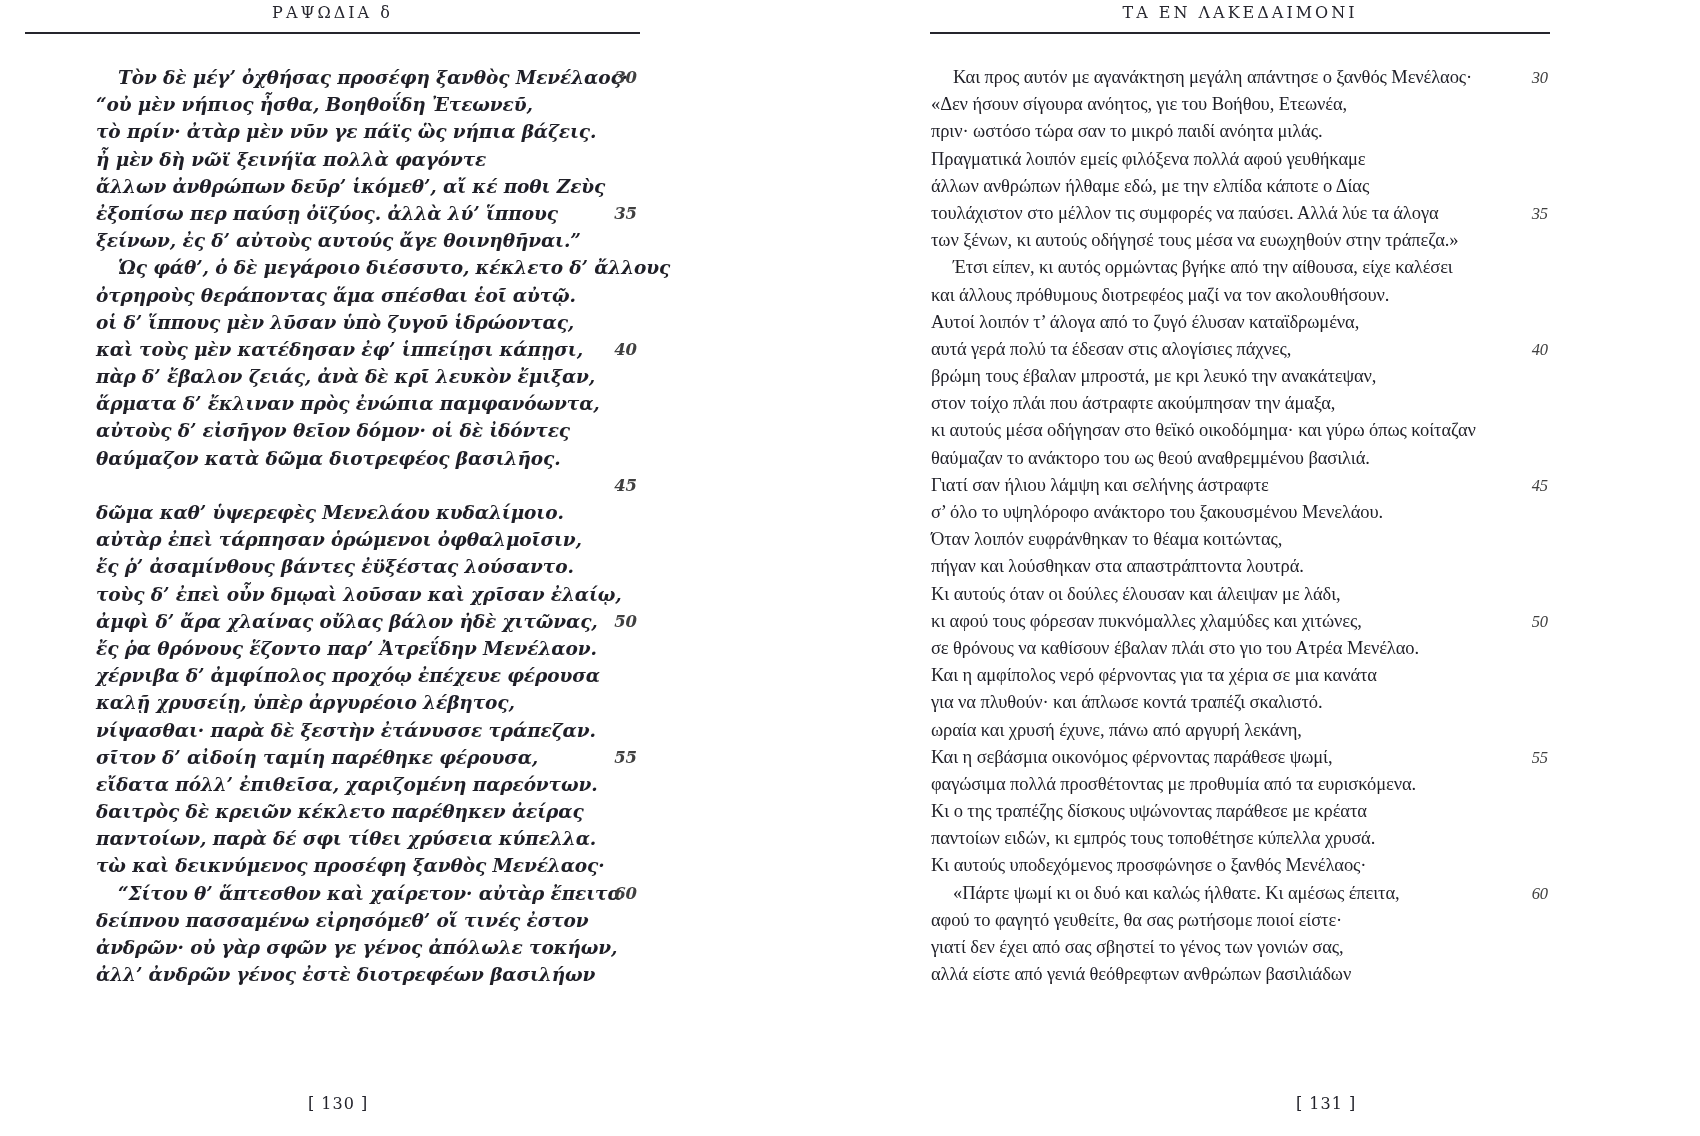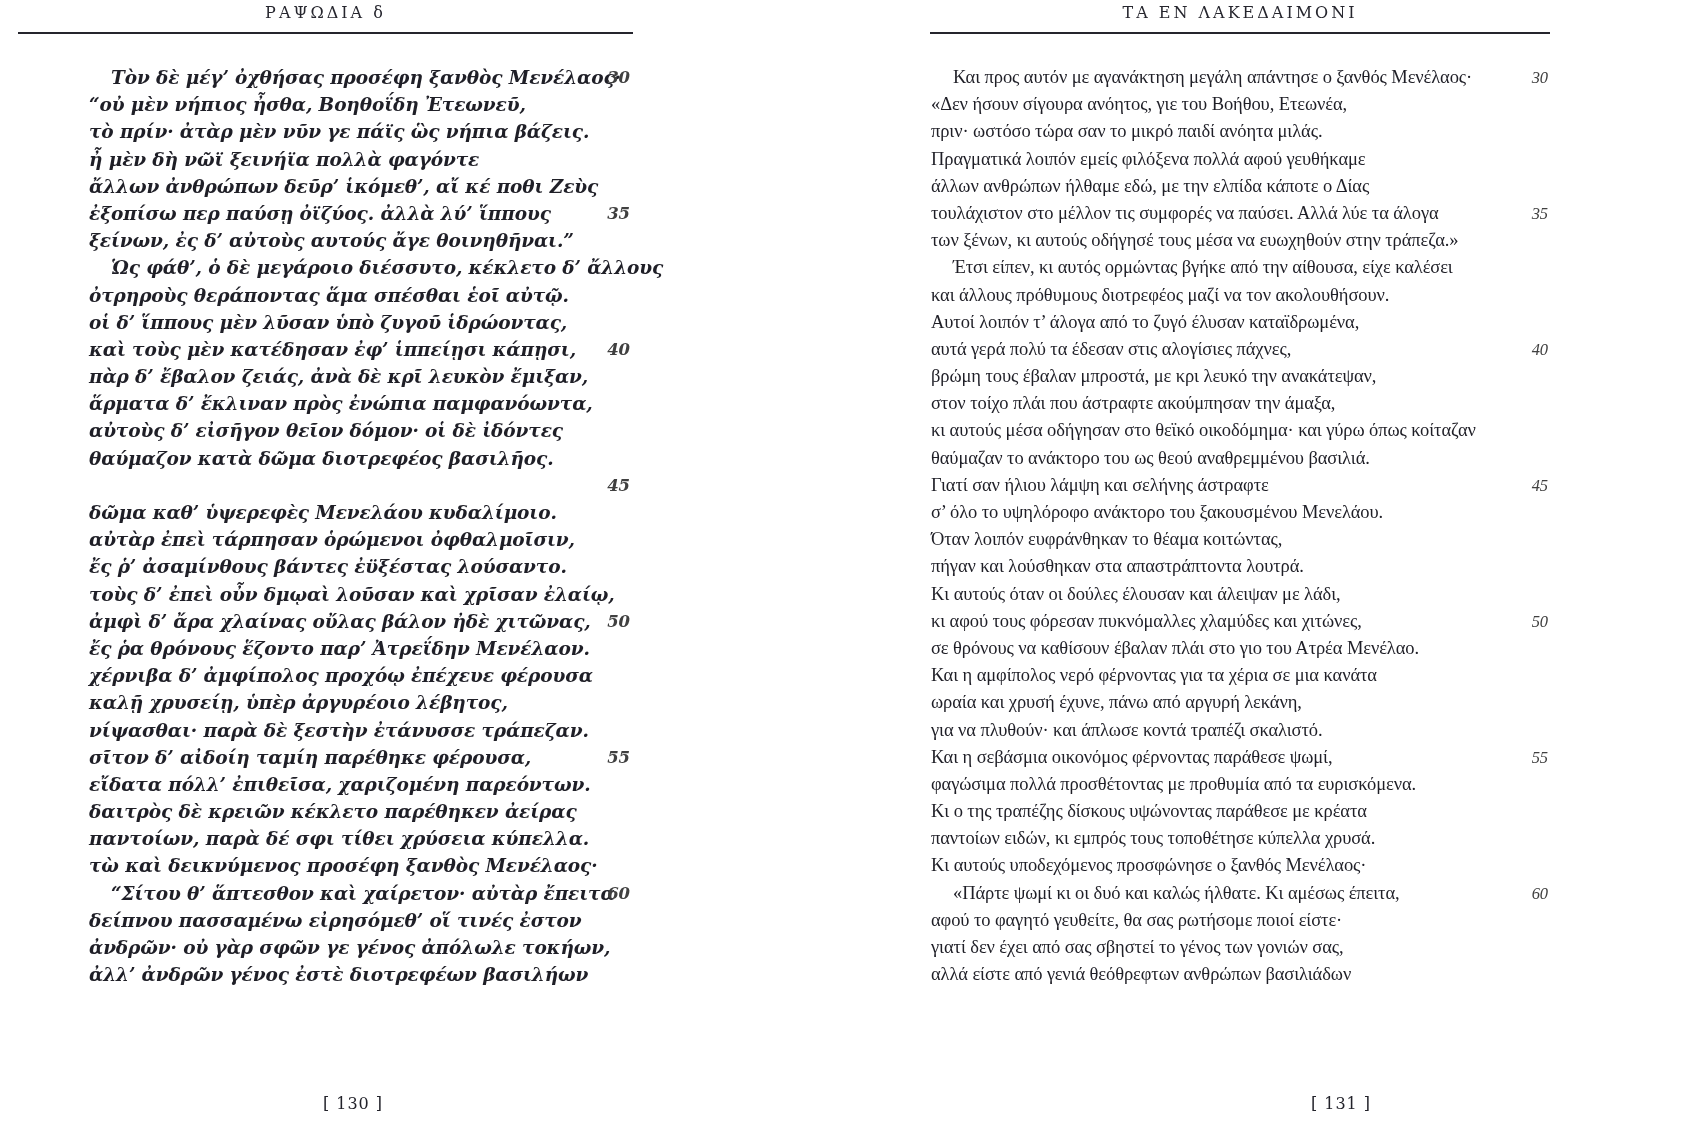--- a/index.html
+++ b/index.html
@@ -1,35 +1,35 @@
 <!DOCTYPE html>
 <html><head>
 <meta charset="utf-8">
 <style>
   * { margin:0; padding:0; box-sizing:border-box; }
   html,body { width:1700px; height:1136px; background:#ffffff; overflow:hidden;
               font-family:"DejaVu Serif", serif; color:#1f1f27; }
   .page { position:absolute; top:0; }
-  #page-left  { left:18px;  width:615px; }
+  #page-left  { left:25px;  width:615px; }
   #page-right { left:930px; width:620px; }
   .running-header { display:block; text-align:center; padding-top:3px;
                     font-size:16px; line-height:20px; letter-spacing:3px;
                     color:#26262e; white-space:nowrap; }
   .header-rule { margin-top:9px; border-bottom:2px solid #25252d; }
   .verses { margin-top:30px; }
   .verse { position:relative; height:27.2px; line-height:27.2px;
            font-size:18.5px; letter-spacing:-0.1px; white-space:nowrap; }
   .verse.indent .verse-text { padding-left:22px; }
   #page-left  .verse { font-style:italic; padding-left:71px;font-weight:bold; }
   #page-right .verse { padding-left:1px;font-family:Liberation Serif, serif; }
   .line-num { position:absolute; top:0; font-style:italic; font-size:16.5px;
               color:#404040; }
   #page-left  .line-num { right:3px; }
   #page-right .line-num { right:2px; }
-  .page-number { position:absolute; top:1094px; width:90px; text-align:center;
+  .page-number { position:absolute; top:1094px; width:90px; 
                  font-size:16px; letter-spacing:1px; color:#22222a; }
   #page-number-left  { left:308px; }
   #page-number-right { left:1296px; }
 </style>
 </head>
 <body>
 
 <div class="page" id="page-left">
   <span class="running-header">ΡΑΨΩΔΙΑ δ</span>
   <div class="header-rule"></div>
@@ -91,22 +91,22 @@
       <div class="verse"><span class="verse-text">κι αυτούς μέσα οδήγησαν στο θεϊκό οικοδόμημα· και γύρω όπως κοίταζαν</span></div>
       <div class="verse"><span class="verse-text">θαύμαζαν το ανάκτορο του ως θεού αναθρεμμένου βασιλιά.</span></div>
       <div class="verse"><span class="verse-text">Γιατί σαν ήλιου λάμψη και σελήνης άστραφτε</span><span class="line-num">45</span></div>
       <div class="verse"><span class="verse-text">σ’ όλο το υψηλόροφο ανάκτορο του ξακουσμένου Μενελάου.</span></div>
       <div class="verse"><span class="verse-text">Όταν λοιπόν ευφράνθηκαν το θέαμα κοιτώντας,</span></div>
       <div class="verse"><span class="verse-text">πήγαν και λούσθηκαν στα απαστράπτοντα λουτρά.</span></div>
       <div class="verse"><span class="verse-text">Κι αυτούς όταν οι δούλες έλουσαν και άλειψαν με λάδι,</span></div>
       <div class="verse"><span class="verse-text">κι αφού τους φόρεσαν πυκνόμαλλες χλαμύδες και χιτώνες,</span><span class="line-num">50</span></div>
       <div class="verse"><span class="verse-text">σε θρόνους να καθίσουν έβαλαν πλάι στο γιο του Ατρέα Μενέλαο.</span></div>
       <div class="verse"><span class="verse-text">Και η αμφίπολος νερό φέρνοντας για τα χέρια σε μια κανάτα</span></div>
+      <div class="verse"><span class="verse-text">για να πλυθούν· και άπλωσε κοντά τραπέζι σκαλιστό.</span></div>
       <div class="verse"><span class="verse-text">ωραία και χρυσή έχυνε, πάνω από αργυρή λεκάνη,</span></div>
-      <div class="verse"><span class="verse-text">για να πλυθούν· και άπλωσε κοντά τραπέζι σκαλιστό.</span></div>
       <div class="verse"><span class="verse-text">Και η σεβάσμια οικονόμος φέρνοντας παράθεσε ψωμί,</span><span class="line-num">55</span></div>
       <div class="verse"><span class="verse-text">φαγώσιμα πολλά προσθέτοντας με προθυμία από τα ευρισκόμενα.</span></div>
       <div class="verse"><span class="verse-text">Κι ο της τραπέζης δίσκους υψώνοντας παράθεσε με κρέατα</span></div>
       <div class="verse"><span class="verse-text">παντοίων ειδών, κι εμπρός τους τοποθέτησε κύπελλα χρυσά.</span></div>
       <div class="verse"><span class="verse-text">Κι αυτούς υποδεχόμενος προσφώνησε ο ξανθός Μενέλαος·</span></div>
       <div class="verse indent"><span class="verse-text">«Πάρτε ψωμί κι οι δυό και καλώς ήλθατε. Κι αμέσως έπειτα,</span><span class="line-num">60</span></div>
       <div class="verse"><span class="verse-text">αφού το φαγητό γευθείτε, θα σας ρωτήσομε ποιοί είστε·</span></div>
       <div class="verse"><span class="verse-text">γιατί δεν έχει από σας σβηστεί το γένος των γονιών σας,</span></div>
       <div class="verse"><span class="verse-text">αλλά είστε από γενιά θεόθρεφτων ανθρώπων βασιλιάδων</span></div>
     </div>

